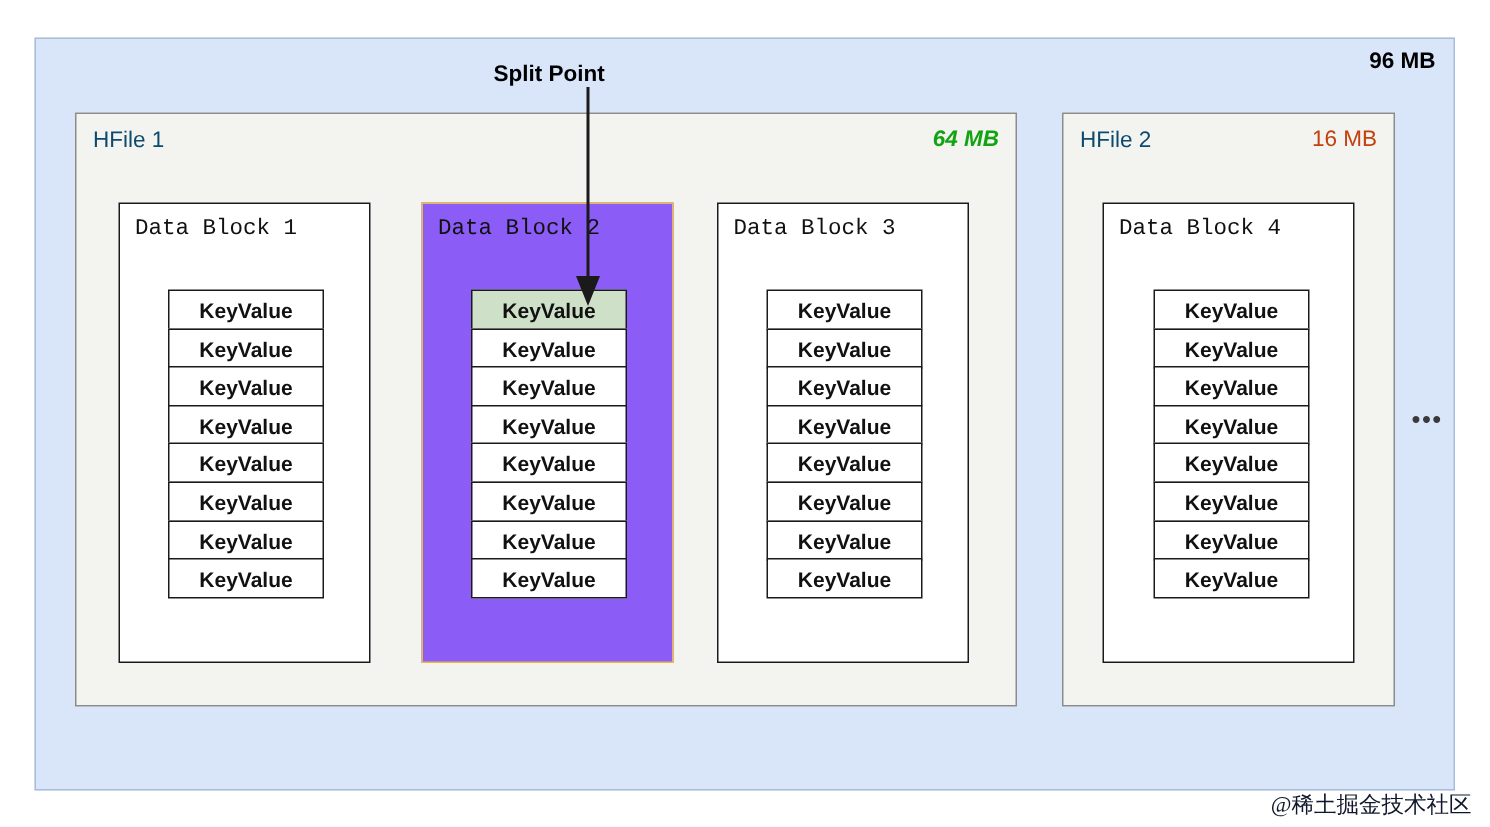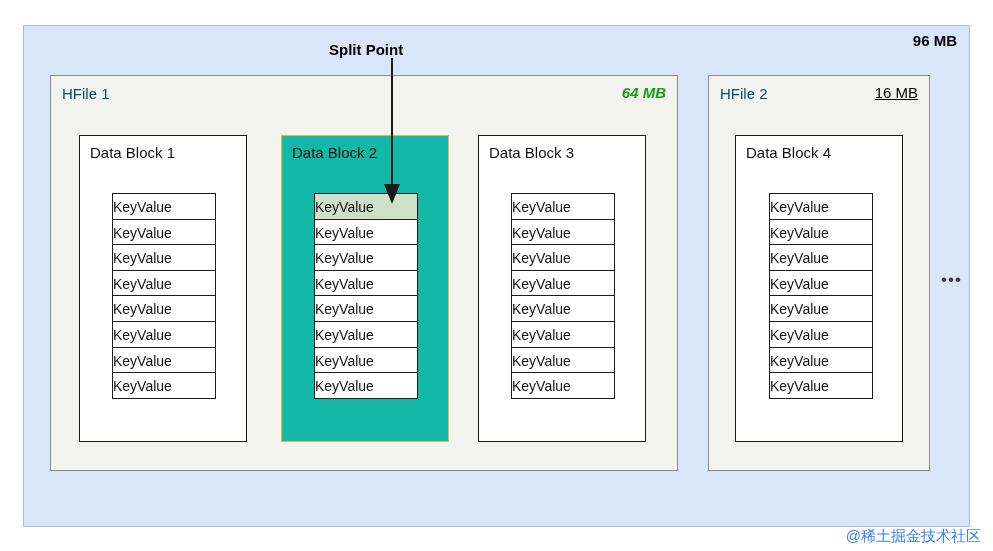--- a/index.html
+++ b/index.html
@@ -85,63 +85,65 @@
     top: 8px;
     font-size: 15px;
     white-space: nowrap;
   }
   .hfile-size.green {
     color: #12a312;
     font-weight: bold;
     font-style: italic;
   }
   .hfile-size.black {
-    color: #000000;
+    color: #c2410c;
     font-weight: normal;
-    text-decoration: underline;
   }
 
   
   .data-block {
     position: absolute;
     top: 135px;
     width: 168px;
     height: 307px;
     background: #ffffff;
     border: 1.6px solid #1a1a1a;
     box-sizing: border-box;
   }
   .data-block.highlight {
-    background: #14b8a6;
+    background: #8b5cf6;
     border: 1.6px solid #e8b84b;
   }
   .db-title {
     position: absolute;
     left: 10px;
     top: 8px;
     font-size: 15px;
     color: #111111;
     white-space: nowrap;
+    font-family: Liberation Mono, monospace;
   }
   .kv-stack {
     position: absolute;
     left: 32px;
     top: 57px;
     width: 104px;
   }
   .kv-cell {
     height: 27px;
     line-height: 27px;
+    text-align: center;
     font-size: 14px;
     color: #111111;
     background: #ffffff;
     border: 1.4px solid #1a1a1a;
     margin-top: -1.4px;
     box-sizing: border-box;
     white-space: nowrap;
+    font-weight: bold;
   }
   .kv-cell:first-child {
     margin-top: 0;
   }
   .kv-cell.split {
     background: #cfe0c9;
   }
 
   
   #data-block-1 { left: 79px; }
@@ -181,23 +183,23 @@
     color: #3a3a3a;
     white-space: nowrap;
   }
 
   
   .watermark {
     position: absolute;
     right: 12px;
     bottom: 5px;
     font-size: 15px;
-    color: #3b82f6;
-    white-space: nowrap;
-    font-family: Liberation Sans, sans-serif;
+    color: #0f172a;
+    white-space: nowrap;
+    font-family: Liberation Serif, serif;
   }
 </style>
 </head>
 <body>
 
 <div id="canvas">
 
   <div class="store-box">
     <div class="store-size">96 MB</div>
   </div>

